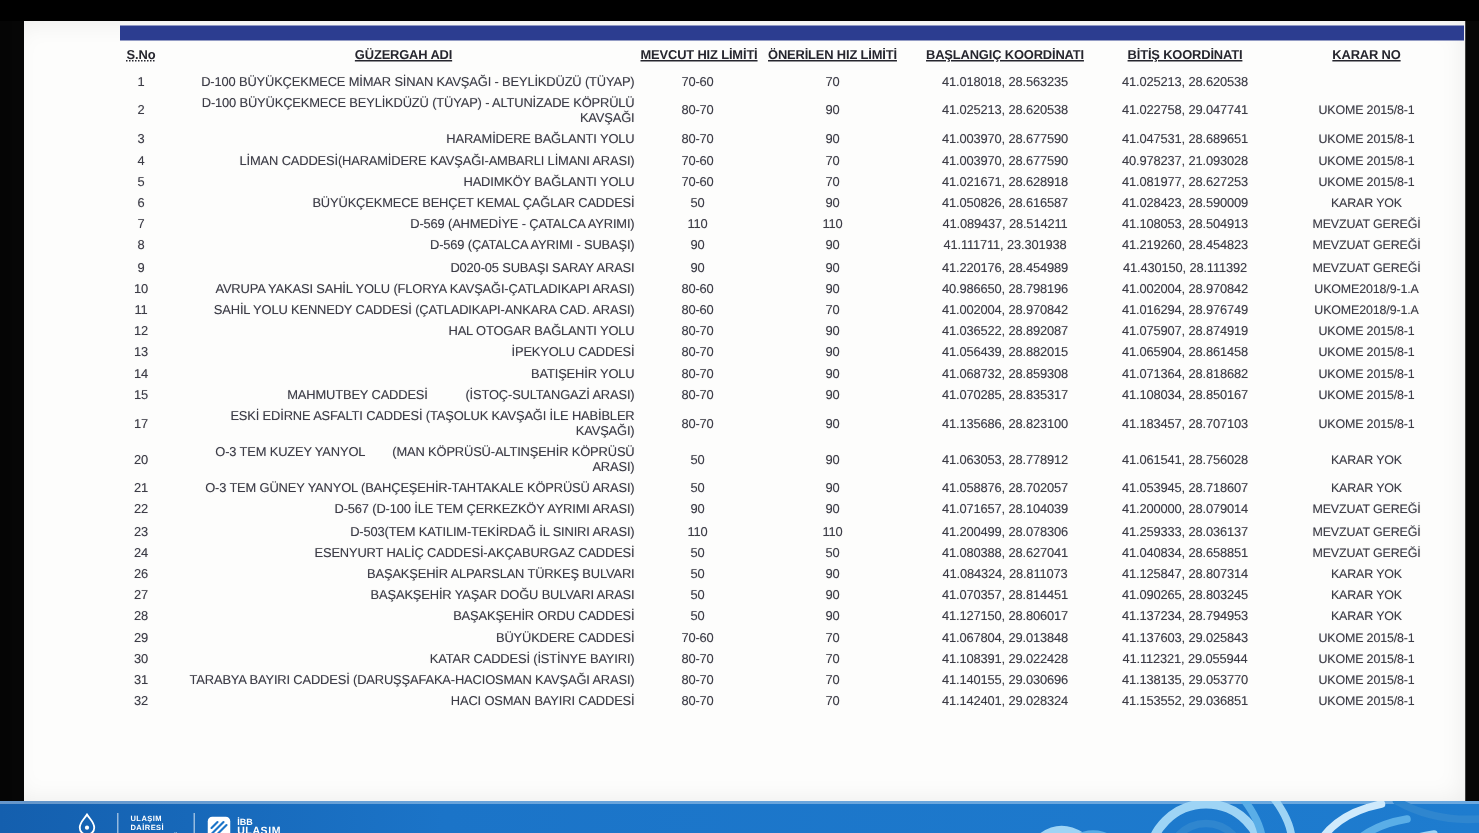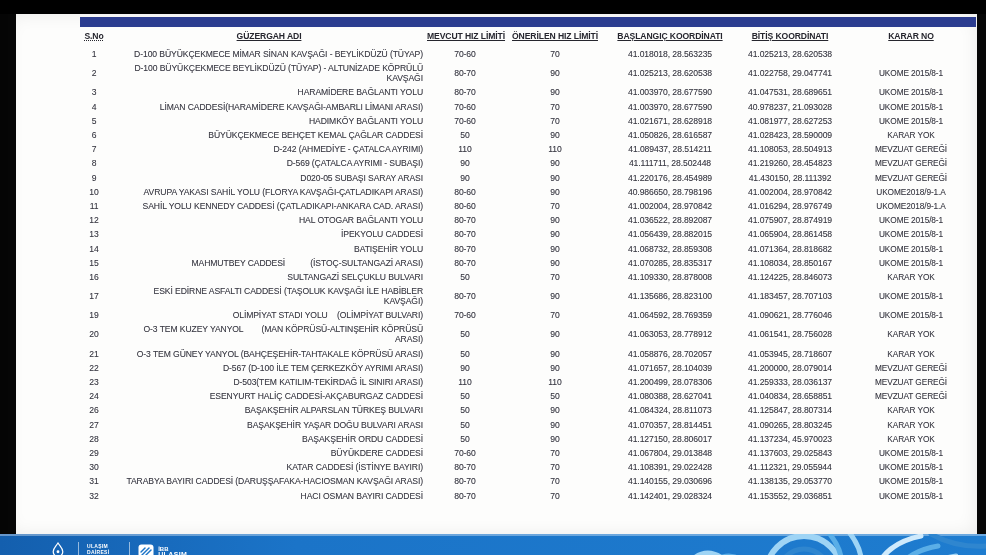--- a/index.html
+++ b/index.html
@@ -119,33 +119,33 @@
               <td class="num">6</td>
               <td class="name">BÜYÜKÇEKMECE BEHÇET KEMAL ÇAĞLAR CADDESİ</td>
               <td class="num">50</td>
               <td class="num">90</td>
               <td class="num">41.050826, 28.616587</td>
               <td class="num">41.028423, 28.590009</td>
               <td class="dec">KARAR YOK</td>
             </tr>
             <tr>
               <td class="num">7</td>
-              <td class="name">D-242 (AHMEDİYE - ÇATALCA AYRIMI)</td>
+              <td class="name">D-569 (AHMEDİYE - ÇATALCA AYRIMI)</td>
               <td class="num">110</td>
               <td class="num">110</td>
               <td class="num">41.089437, 28.514211</td>
               <td class="num">41.108053, 28.504913</td>
               <td class="dec">MEVZUAT GEREĞİ</td>
             </tr>
             <tr>
               <td class="num">8</td>
               <td class="name">D-569 (ÇATALCA AYRIMI - SUBAŞI)</td>
               <td class="num">90</td>
               <td class="num">90</td>
-              <td class="num">41.111711, 28.502448</td>
+              <td class="num">41.111711, 23.301938</td>
               <td class="num">41.219260, 28.454823</td>
               <td class="dec">MEVZUAT GEREĞİ</td>
             </tr>
             <tr>
               <td class="num">9</td>
               <td class="name">D020-05 SUBAŞI SARAY ARASI</td>
               <td class="num">90</td>
               <td class="num">90</td>
               <td class="num">41.220176, 28.454989</td>
               <td class="num">41.430150, 28.111392</td>
@@ -199,44 +199,26 @@
             <tr>
               <td class="num">15</td>
               <td class="name">MAHMUTBEY CADDESİ           (İSTOÇ-SULTANGAZİ ARASI)</td>
               <td class="num">80-70</td>
               <td class="num">90</td>
               <td class="num">41.070285, 28.835317</td>
               <td class="num">41.108034, 28.850167</td>
               <td class="dec">UKOME 2015/8-1</td>
             </tr>
             <tr>
-              <td class="num">16</td>
-              <td class="name">SULTANGAZİ SELÇUKLU BULVARI</td>
-              <td class="num">50</td>
-              <td class="num">70</td>
-              <td class="num">41.109330, 28.878008</td>
-              <td class="num">41.124225, 28.846073</td>
-              <td class="dec">KARAR YOK</td>
-            </tr>
-            <tr>
               <td class="num">17</td>
               <td class="name">ESKİ EDİRNE ASFALTI CADDESİ (TAŞOLUK KAVŞAĞI İLE HABİBLER KAVŞAĞI)</td>
               <td class="num">80-70</td>
               <td class="num">90</td>
               <td class="num">41.135686, 28.823100</td>
               <td class="num">41.183457, 28.707103</td>
-              <td class="dec">UKOME 2015/8-1</td>
-            </tr>
-            <tr>
-              <td class="num">19</td>
-              <td class="name">OLİMPİYAT STADI YOLU    (OLİMPİYAT BULVARI)</td>
-              <td class="num">70-60</td>
-              <td class="num">70</td>
-              <td class="num">41.064592, 28.769359</td>
-              <td class="num">41.090621, 28.776046</td>
               <td class="dec">UKOME 2015/8-1</td>
             </tr>
             <tr>
               <td class="num">20</td>
               <td class="name">O-3 TEM KUZEY YANYOL        (MAN KÖPRÜSÜ-ALTINŞEHİR KÖPRÜSÜ ARASI)</td>
               <td class="num">50</td>
               <td class="num">90</td>
               <td class="num">41.063053, 28.778912</td>
               <td class="num">41.061541, 28.756028</td>
               <td class="dec">KARAR YOK</td>
@@ -294,21 +276,21 @@
               <td class="num">41.070357, 28.814451</td>
               <td class="num">41.090265, 28.803245</td>
               <td class="dec">KARAR YOK</td>
             </tr>
             <tr>
               <td class="num">28</td>
               <td class="name">BAŞAKŞEHİR ORDU CADDESİ</td>
               <td class="num">50</td>
               <td class="num">90</td>
               <td class="num">41.127150, 28.806017</td>
-              <td class="num">41.137234, 45.970023</td>
+              <td class="num">41.137234, 28.794953</td>
               <td class="dec">KARAR YOK</td>
             </tr>
             <tr>
               <td class="num">29</td>
               <td class="name">BÜYÜKDERE CADDESİ</td>
               <td class="num">70-60</td>
               <td class="num">70</td>
               <td class="num">41.067804, 29.013848</td>
               <td class="num">41.137603, 29.025843</td>
               <td class="dec">UKOME 2015/8-1</td>

